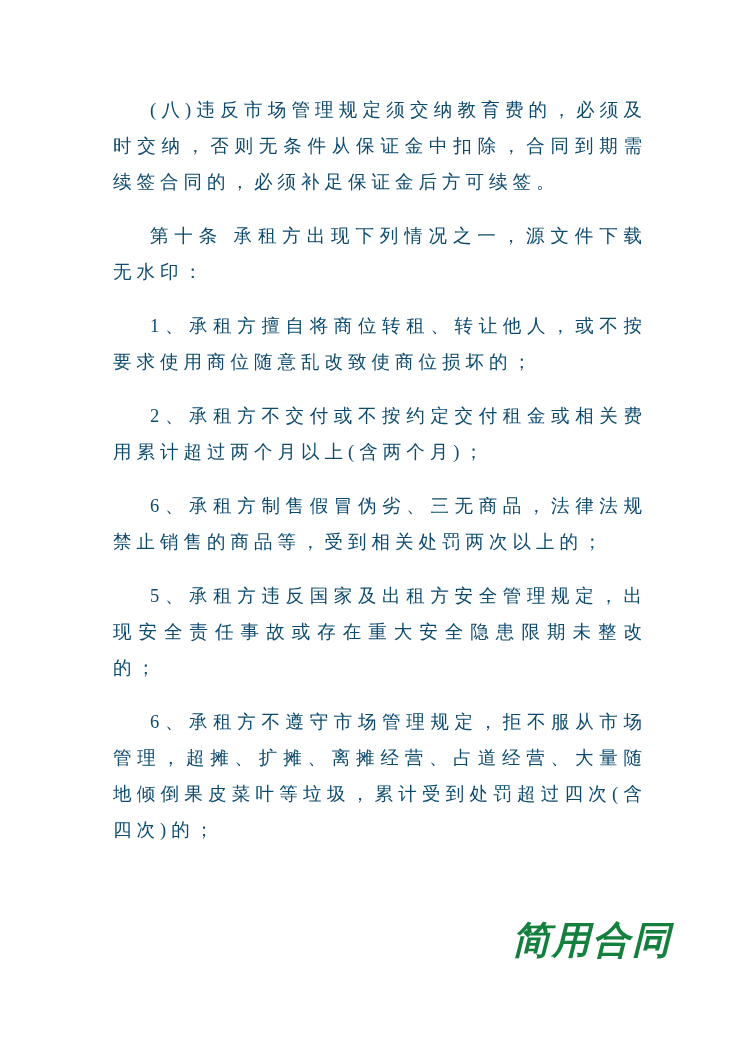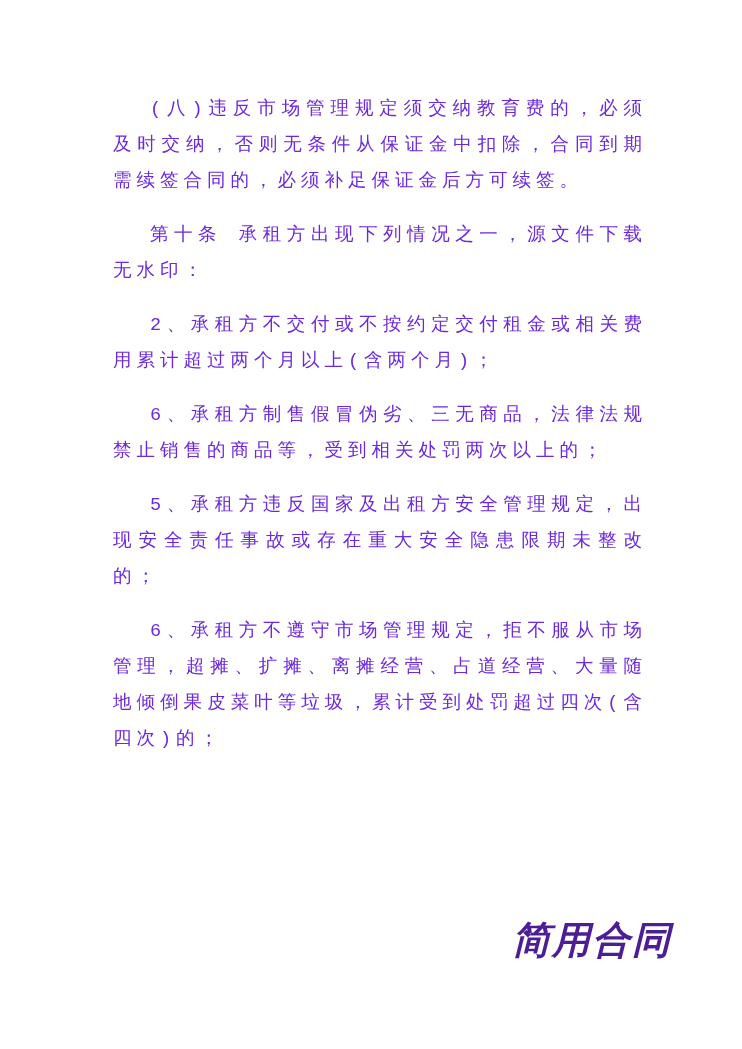--- a/index.html
+++ b/index.html
@@ -1,37 +1,38 @@
 <!DOCTYPE html>
 <html><head>
 <meta charset="utf-8">
 <style>
   html, body { margin: 0; padding: 0; background: #ffffff; }
   body { width: 742px; height: 1049px; position: relative; overflow: hidden; }
   .page {
     position: absolute; left: 113px; top: 92px; width: 534px;
-    font-family: Liberation Mono, monospace;
-    color: #6d28d9; font-size: 18.5px; line-height: 36px;
+    font-family: Liberation Serif, serif;
+    color: #0c4a6e; font-size: 18.5px; line-height: 36px;
     letter-spacing: 5px;
   }
   .para { margin: 0 0 18px 0; text-indent: 2em; text-align: justify; }
   .watermark {
     position: absolute; left: 512px; top: 918px; width: 200px;
     font-family: "DejaVu Sans", "Liberation Sans", sans-serif;
-    color: #4c1d95; font-style: italic; font-weight: bold;
+    color: #15803d; font-style: italic; font-weight: bold;
   }
   .wm-title { font-size: 38px; line-height: 44px; letter-spacing: 2px; }
   .wm-sub { font-size: 19px; line-height: 30px; letter-spacing: 1px; padding-left: 2px; }
 </style>
 </head>
 <body>
 
 <div class="page">
   <p class="para">(八)违反市场管理规定须交纳教育费的，必须及时交纳，否则无条件从保证金中扣除，合同到期需续签合同的，必须补足保证金后方可续签。</p>
   <p class="para">第十条 承租方出现下列情况之一，源文件下载无水印：</p>
+  <p class="para">1、承租方擅自将商位转租、转让他人，或不按要求使用商位随意乱改致使商位损坏的；</p>
   <p class="para">2、承租方不交付或不按约定交付租金或相关费用累计超过两个月以上(含两个月)；</p>
   <p class="para">6、承租方制售假冒伪劣、三无商品，法律法规禁止销售的商品等，受到相关处罚两次以上的；</p>
   <p class="para">5、承租方违反国家及出租方安全管理规定，出现安全责任事故或存在重大安全隐患限期未整改的；</p>
   <p class="para">6、承租方不遵守市场管理规定，拒不服从市场管理，超摊、扩摊、离摊经营、占道经营、大量随地倾倒果皮菜叶等垃圾，累计受到处罚超过四次(含四次)的；</p>
 </div>
 
 <div class="watermark">
   <div class="wm-title">简用合同</div>
 </div>
 

